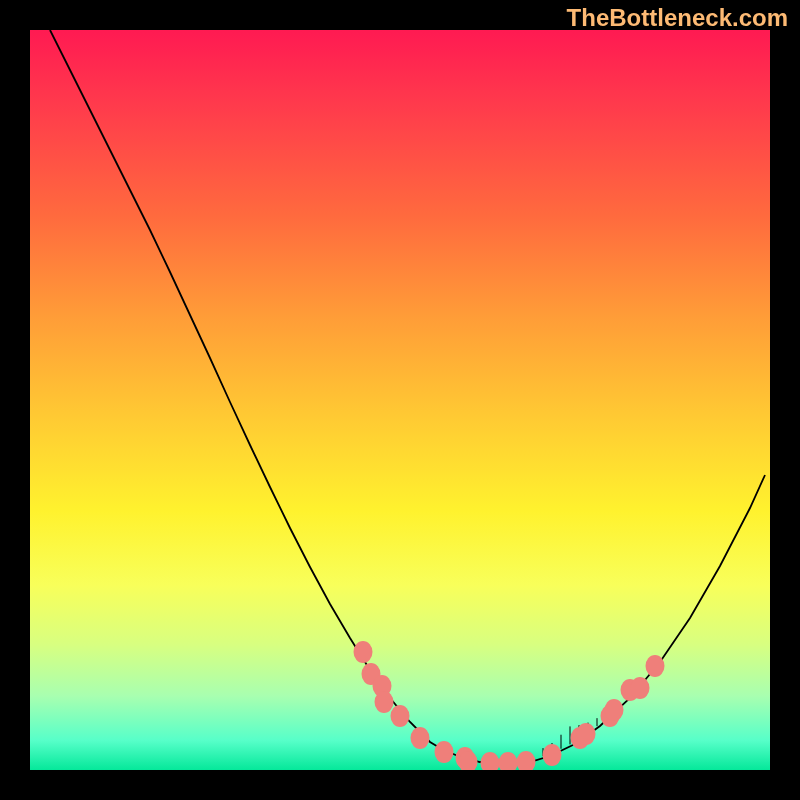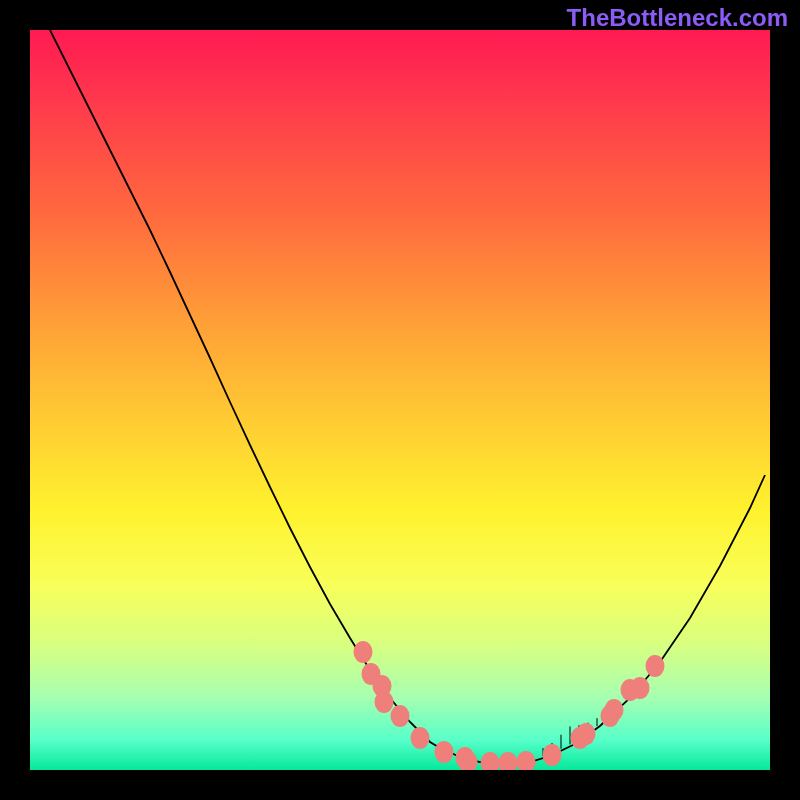--- a/index.html
+++ b/index.html
@@ -36,21 +36,21 @@
       #05e89a 100%
     );
   }
   .watermark {
     position: absolute;
     top: 4px;
     right: 12px;
     font-family: Arial, Helvetica, sans-serif;
     font-size: 24px;
     font-weight: bold;
-    color: #8b5cf6;
+    color: #fdba74;
     letter-spacing: 0px;
     user-select: none;
     text-align: center;
   }
   svg.curve {
     position: absolute;
     left: 0; top: 0;
     width: 100%; height: 100%;
     overflow: visible;
   }

